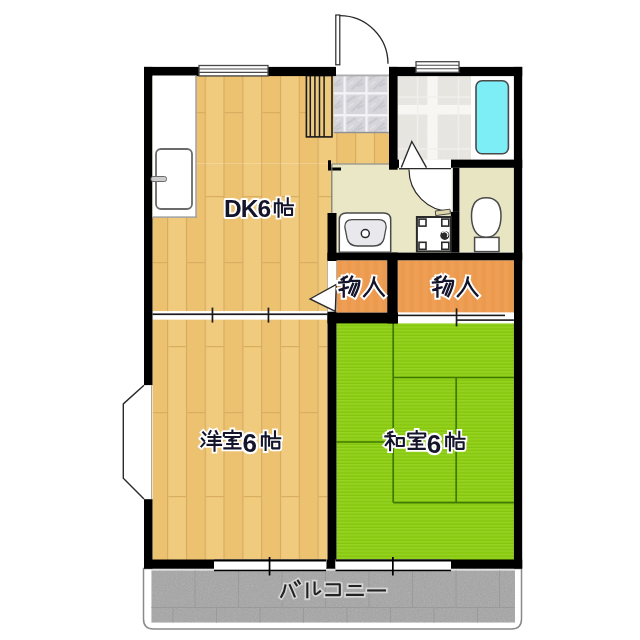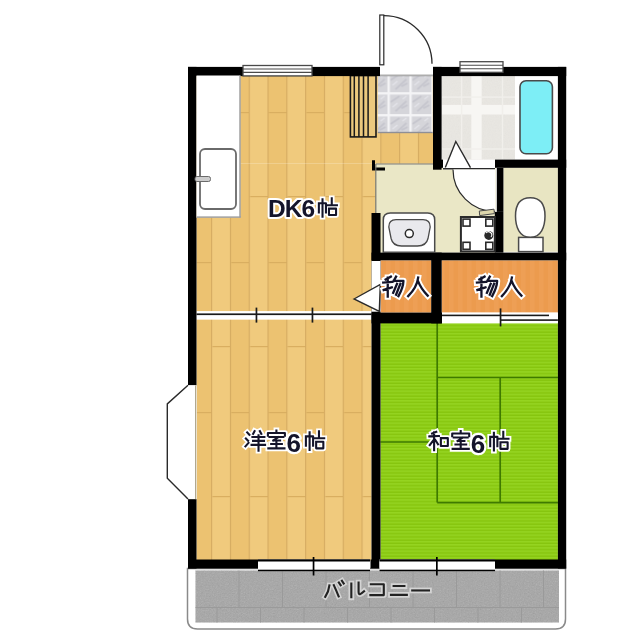--- a/index.html
+++ b/index.html
@@ -1,16 +1,16 @@
 <!DOCTYPE html>
 <html><head>
 <meta charset="utf-8">
 <style>
 html,body{margin:0;padding:0;background:#fff;}
-#plan{position:absolute;left:0;top:0;width:528px;height:640px;margin-left:44px;}
+#plan{position:absolute;left:0;top:0;width:528px;height:640px;}
 svg{font-family:"Liberation Sans", sans-serif;}
 </style>
 </head>
 <body>
 
 <div id="plan">
 <svg width="640" height="640" viewBox="0 0 640 640">
 <defs>
 <pattern id="pw" width="37.6" height="150" patternUnits="userSpaceOnUse" patternTransform="translate(16.7 0)">
   <rect width="37.6" height="150" fill="#f0ca7d"></rect>

